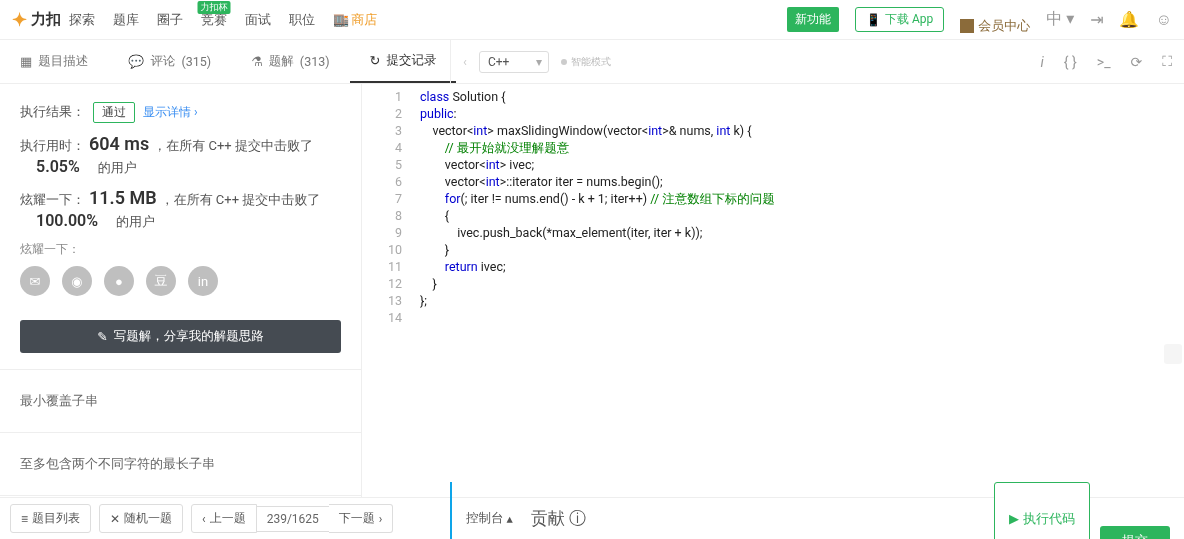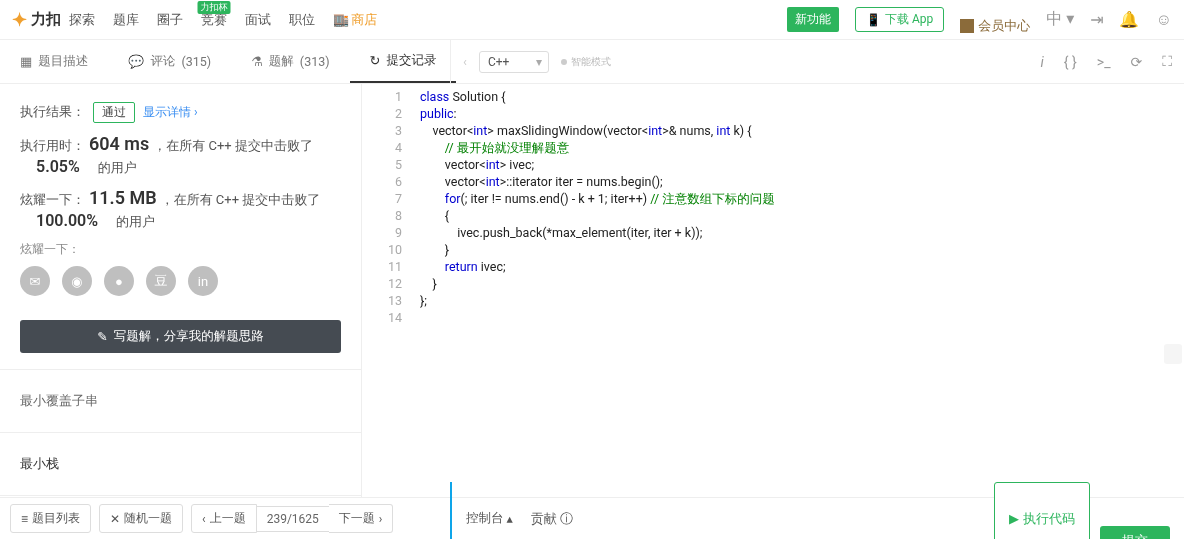--- a/index.html
+++ b/index.html
@@ -56,21 +56,21 @@
 .bottom-bar{ height:42px; display:flex; align-items:center; border-top:1px solid #eee;}
 .bottom-left{ width:450px; display:flex; align-items:center; gap:8px; padding:0 10px;}
 .bbtn{ border:1px solid #ddd; border-radius:3px; padding:5px 10px; color:#555; font-size:12px; cursor:pointer; display:flex; align-items:center; gap:4px; background:#fff;}
 .bb-group{ display:flex; align-items:center; gap:0;}
 .bb-group .bbtn{ border-radius:0;}
 .bb-group .bbtn:first-child{border-radius:3px 0 0 3px}
 .bb-group .bbtn:last-child{border-radius:0 3px 3px 0; border-left:none;}
 .pager-text{ padding:5px 10px; color:#666; font-size:12px; border-top:1px solid #ddd; border-bottom:1px solid #ddd;}
 .bottom-right{ flex:1; display:flex; align-items:center; padding:0 14px; gap:18px; border-left:2px solid #0ea5e9;}
 .console-link{ color:#555; font-size:12.5px; cursor:pointer; display:flex; align-items:center; gap:3px;}
-.contrib-link{ color:#555; font-size:13px; cursor:pointer;}
+.contrib-link{ color:#555; font-size:17px; cursor:pointer;}
 .run-submit{ margin-left:auto; display:flex; gap:10px;}
 .run-btn{ border:1px solid #2db55d; color:#2db55d; background:#fff; padding:6px 14px; border-radius:3px; font-size:13px; cursor:pointer; display:flex; gap:4px; align-items:center;}
 .submit-btn{ background:#2db55d; color:#fff; border:none; padding:6px 22px; border-radius:3px; font-size:13px; cursor:pointer;margin-top:44px;}
 .sidebar-mark{position:absolute;right:2px;top:260px;width:18px;height:20px;background:#eee;border-radius:3px;opacity:.6}
 </style>
 </head>
 <body>
 
 <div class="topnav">
   <div class="logo-wrap">
@@ -176,21 +176,20 @@
         <div class="share-circle">豆</div>
         <div class="share-circle">in</div>
       </div>
     </div>
     <div class="write-solution-btn">
       <span>✎</span>
       <span>写题解，分享我的解题思路</span>
     </div>
     <div class="challenge-list">
       <div class="challenge-item">最小覆盖子串</div>
-      <div class="challenge-item bold">最小栈</div>
       <div class="challenge-item">至多包含两个不同字符的最长子串</div>
       <div class="challenge-item">粉刷房子 II</div>
     </div>
 
   </div>
   <div class="right-pane">
     <div class="gutter" id="gutter">
         <div>1</div>
         <div>2</div>
         <div>3</div>

